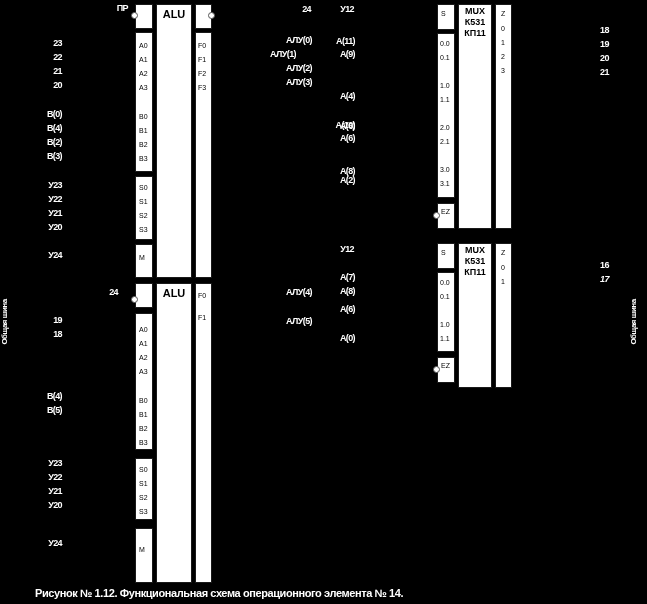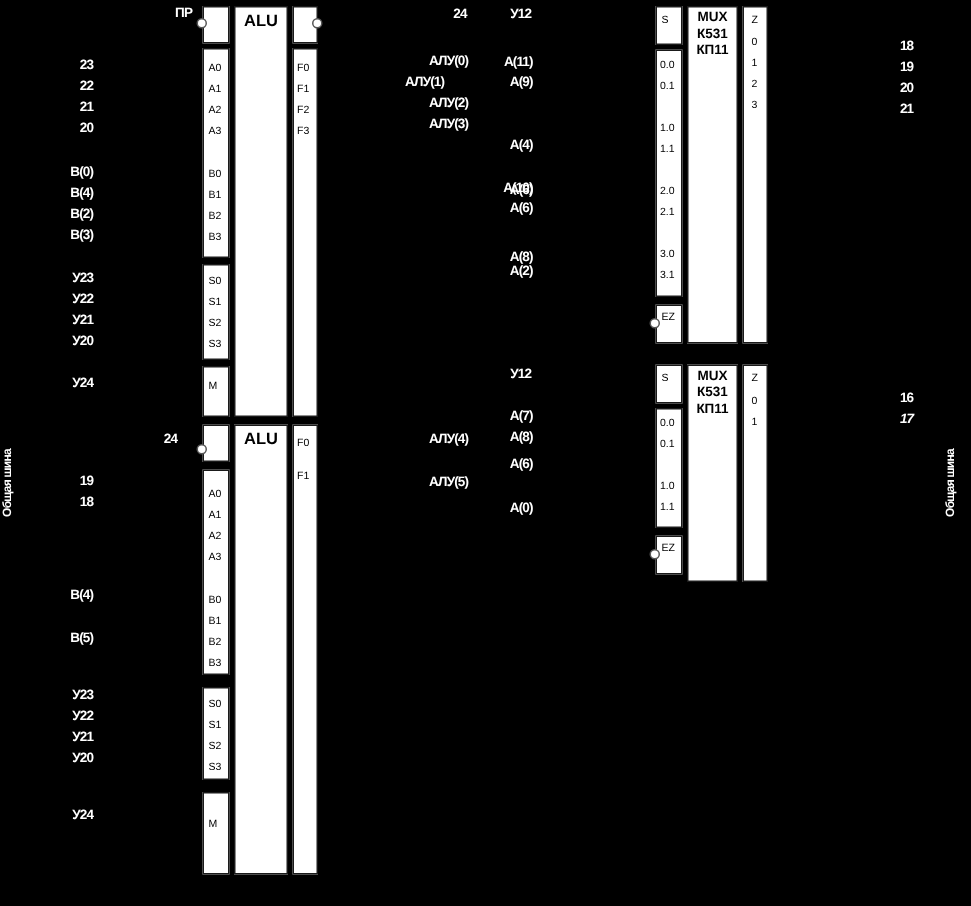--- a/index.html
+++ b/index.html
@@ -93,21 +93,21 @@
   <div class="pin" style="left:139px;top:493px;">S2</div>
   <div class="pin" style="left:139px;top:507px;">S3</div>
   <div class="pin" style="left:139px;top:545px;">M</div>
   <div class="pin" style="left:198px;top:291px;">F0</div>
   <div class="pin" style="left:198px;top:313px;">F1</div>
 
   <div class="lbl r" style="left:100px;top:287px;width:18px;">24</div>
   <div class="lbl r" style="left:28px;top:315px;width:34px;">19</div>
   <div class="lbl r" style="left:28px;top:329px;width:34px;">18</div>
   <div class="lbl r" style="left:28px;top:391px;width:34px;">В(4)</div>
-  <div class="lbl r" style="left:28px;top:420px;width:34px;">В(5)</div>
+  <div class="lbl r" style="left:28px;top:405px;width:34px;">В(5)</div>
   <div class="lbl r" style="left:28px;top:458px;width:34px;">У23</div>
   <div class="lbl r" style="left:28px;top:472px;width:34px;">У22</div>
   <div class="lbl r" style="left:28px;top:486px;width:34px;">У21</div>
   <div class="lbl r" style="left:28px;top:500px;width:34px;">У20</div>
   <div class="lbl r" style="left:28px;top:538px;width:34px;">У24</div>
   <div class="lbl r" style="left:270px;top:287px;width:42px;">АЛУ(4)</div>
   <div class="lbl r" style="left:270px;top:316px;width:42px;">АЛУ(5)</div>
 
   <div class="box" style="left:437px;top:4px;width:18px;height:26px;"></div>
   <div class="box" style="left:437px;top:33px;width:18px;height:165px;"></div>
@@ -172,14 +172,15 @@
   <div class="lbl r" style="left:328px;top:244px;width:26px;">У12</div>
   <div class="lbl r" style="left:325px;top:272px;width:30px;">А(7)</div>
   <div class="lbl r" style="left:325px;top:286px;width:30px;">А(8)</div>
   <div class="lbl r" style="left:325px;top:304px;width:30px;">А(6)</div>
   <div class="lbl r" style="left:325px;top:333px;width:30px;">А(0)</div>
   <div class="lbl" style="left:600px;top:260px;">16</div>
   <div class="lbl" style="left:600px;top:274px;font-style:italic;">17</div>
 
   <div class="vtext" style="left:1px;top:345px;">Общая шина</div>
   <div class="vtext" style="left:630px;top:345px;">Общая шина</div>
+  <div class="caption" style="left:35px;top:587px;">Рисунок № 1.12. Функциональная схема операционного элемента № 14.</div>
 
 </div>
 
 </body></html>

